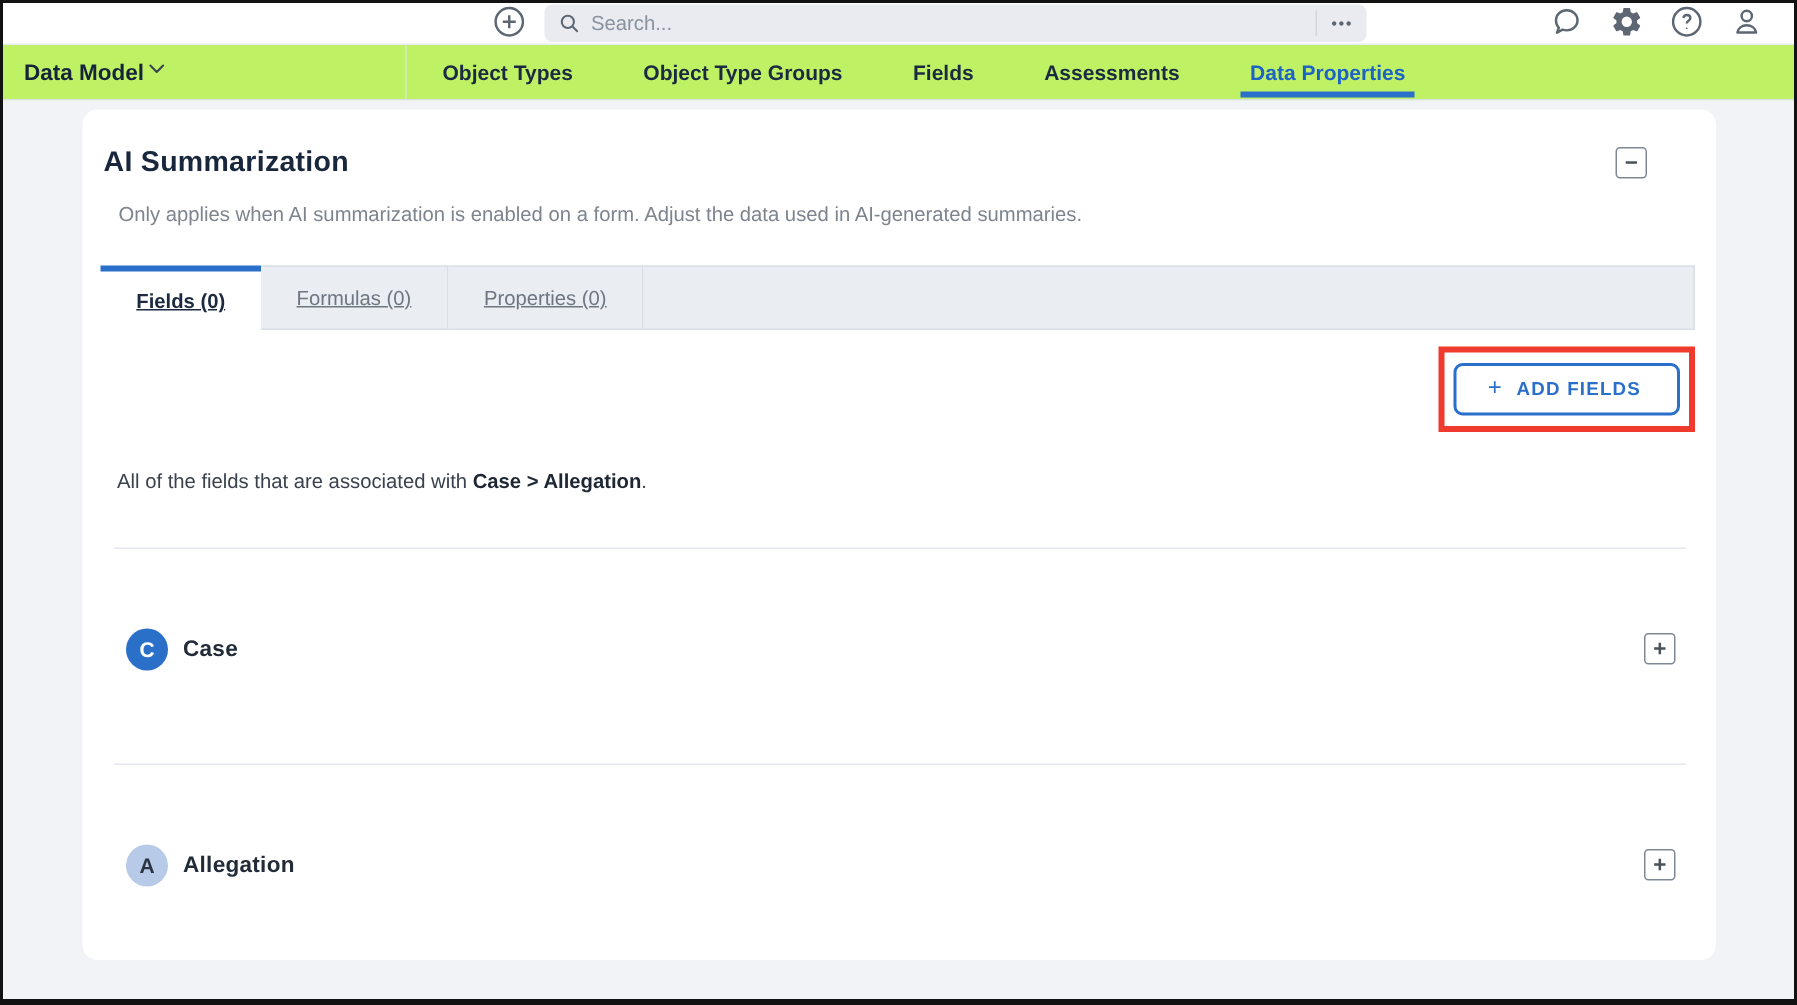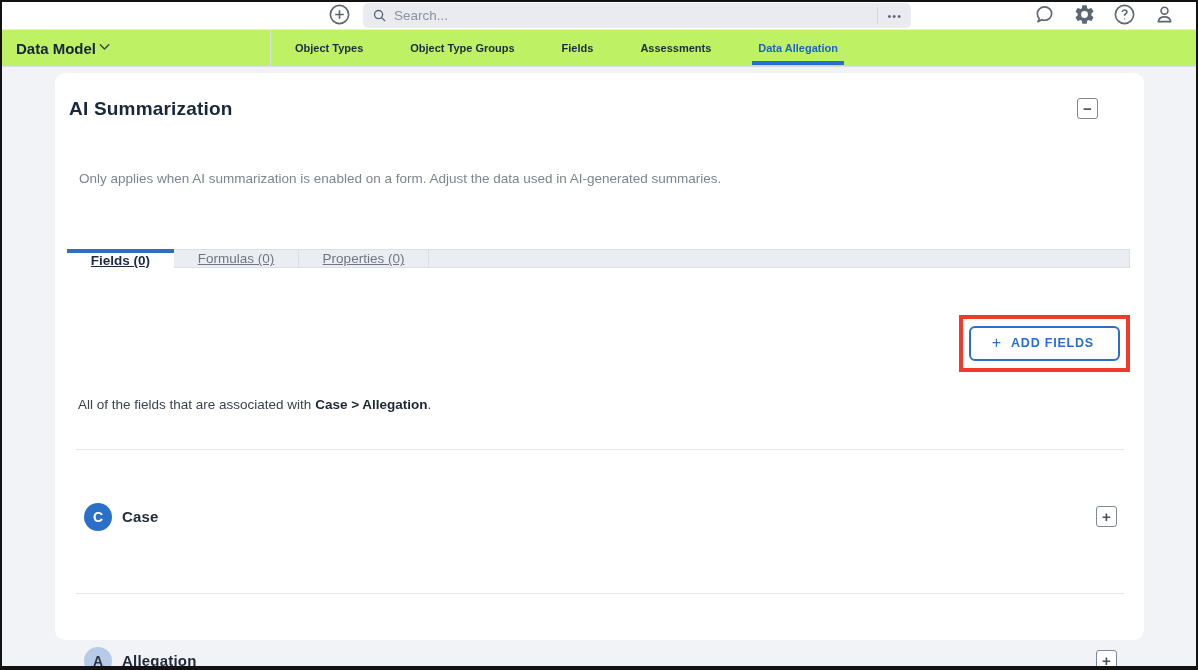--- a/index.html
+++ b/index.html
@@ -47,34 +47,34 @@
   .nav-dropdown {
     width: 268px; flex: 0 0 auto; display: flex; align-items: center;
     padding: 0 16px 0 14px; cursor: pointer;
   }
   .nav-dropdown .dd-label { font-size: 15px; font-weight: 700; color: #16243a; }
   .nav-dropdown svg { margin-left: auto; }
   .nav-vdivider { width: 1px; background: #dde1e7; flex: 0 0 auto; }
   .nav-tabs { display: flex; align-items: stretch; margin-left: 24px; gap: 47px; }
   .nav-tab {
     position: relative; display: flex; align-items: center; cursor: pointer;
-    font-size: 11px; font-weight: 600; color: #1b2a41; white-space: nowrap;
+    font-size: 14px; font-weight: 600; color: #1b2a41; white-space: nowrap;
   }
   .nav-tab.active { color: #1d62c5; }
   .nav-tab.active::after {
     content: ""; position: absolute; left: -6px; right: -6px; bottom: 1px;
     height: 4px; background: #2a6fc9;
   }
 
   
   .content { flex: 1; background: #f1f3f7; overflow: hidden; }
   .card {
     background: #fff; border-radius: 10px;
     margin: 6px 52px 13px 53px; height: 567px;
-    display: flex; flex-direction: column; gap: 36px;
+    display: flex; flex-direction: column;
   }
   .card-header {
     display: flex; align-items: flex-start; justify-content: space-between;
     padding: 25px 46px 0 14px;
   }
   .card-title { font-size: 19px; font-weight: 700; color: #19273c; letter-spacing: 0.2px; }
   .square-btn {
     width: 21px; height: 21px; border: 1px solid #7e8894; border-radius: 3px;
     background: #fff; color: #49515b; font-size: 15px; line-height: 18px;
     text-align: center; cursor: pointer; padding: 0; font-weight: 700;
@@ -196,21 +196,21 @@
           <path d="M6 9.5 12 15.5 18 9.5"></path>
         </svg>
       </span>
     </div>
     <div class="nav-vdivider"></div>
     <div class="nav-tabs">
       <div class="nav-tab">Object Types</div>
       <div class="nav-tab">Object Type Groups</div>
       <div class="nav-tab">Fields</div>
       <div class="nav-tab">Assessments</div>
-      <div class="nav-tab active">Data Allegation</div>
+      <div class="nav-tab active">Data Properties</div>
     </div>
   </nav>
 
   <main class="content">
     <section class="card">
 
       <div class="card-header">
         <h1 class="card-title">AI Summarization</h1>
         <button class="square-btn">
           <span>−</span>

